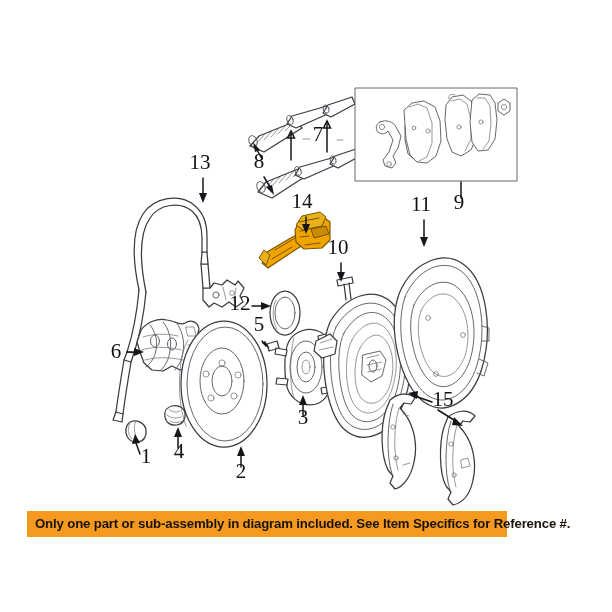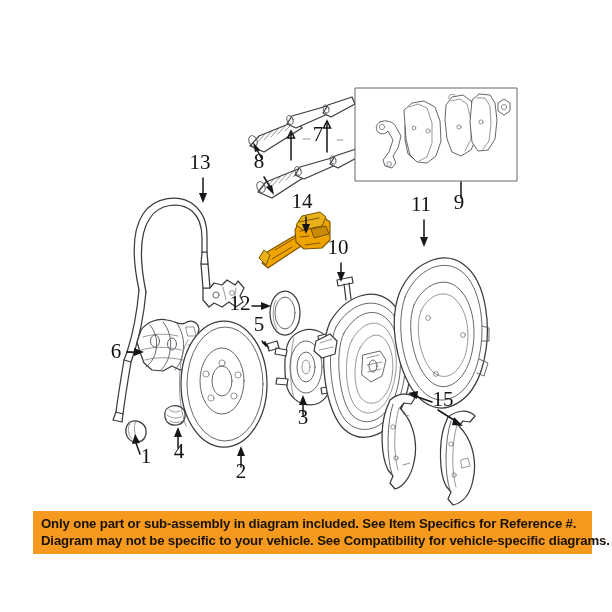--- a/index.html
+++ b/index.html
@@ -40,25 +40,24 @@
   }
   .hl-body { fill: #F0A400; stroke: #7a5200; stroke-width: 1.1; stroke-linejoin: round; }
   .hl-body2 { fill: #E8B11A; stroke: #7a5200; stroke-width: 1.0; stroke-linejoin: round; }
   .hl-dark { fill: #C98B05; stroke: #6d4900; stroke-width: 0.9; stroke-linejoin: round; }
   .hl-line { fill: none; stroke: #6d4900; stroke-width: 0.9; stroke-linecap: round; }
 
   #disclaimer-banner {
     position: absolute;
     left: 27px;
     top: 511px;
-    width: 559px;
+    width: 480px;
     box-sizing: border-box;
     background: #F59A1E;
     padding: 4px 8px 5px 8px;
-    margin-left: 6px;
   }
   #disclaimer-banner .bline {
     font-family: "Liberation Sans", sans-serif;
     font-weight: bold;
     font-size: 13.2px;
     line-height: 17px;
     color: #1a1208;
     white-space: nowrap;
     letter-spacing: -0.15px;
   }
@@ -388,14 +387,13 @@
       <text class="numlabel" x="302" y="208" text-anchor="middle">14</text>
       <text class="numlabel" x="443" y="406" text-anchor="middle">15</text>
     </g>
 
   </svg>
 
 </div>
 
 <div id="disclaimer-banner" style="background: rgb(245, 154, 30); color: rgb(26, 18, 8);">
   <div class="bline">Only one part or sub-assembly in diagram included. See Item Specifics for Reference #.</div>
-  <div class="bline">Diagram may not be specific to your vehicle. See Compatibility for vehicle-specific diagrams.</div>
 </div>
 
 </body></html>

